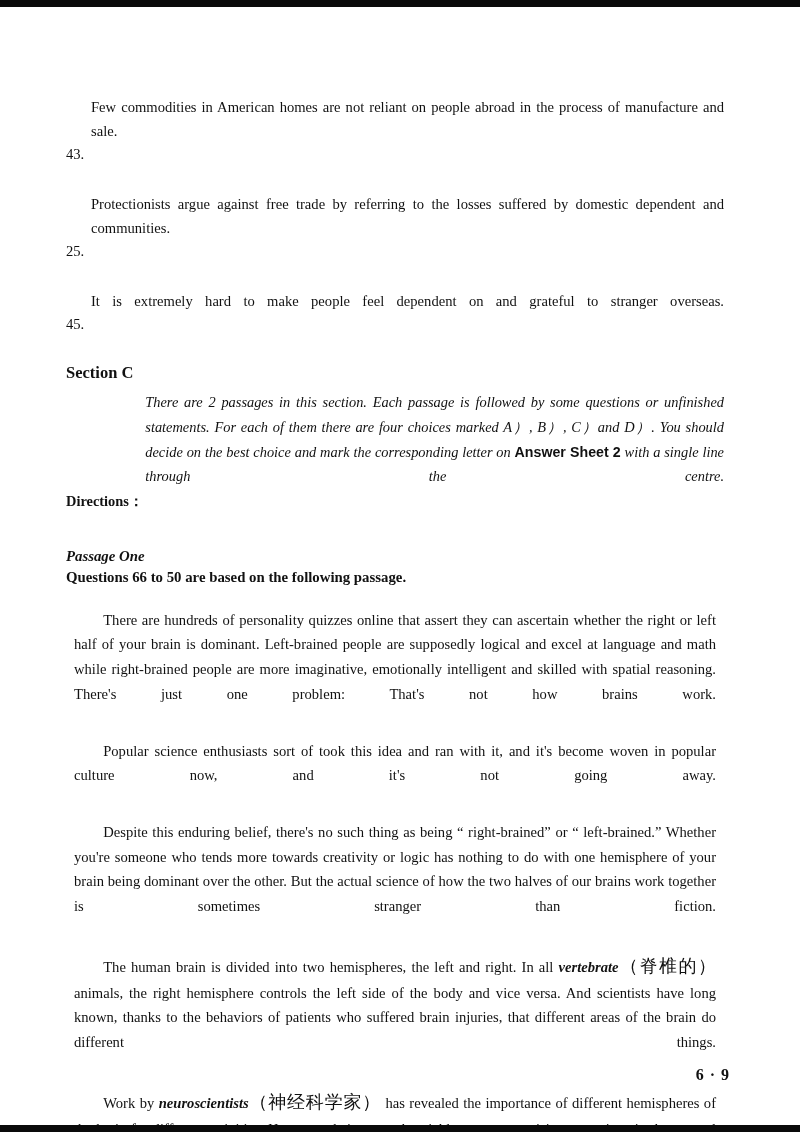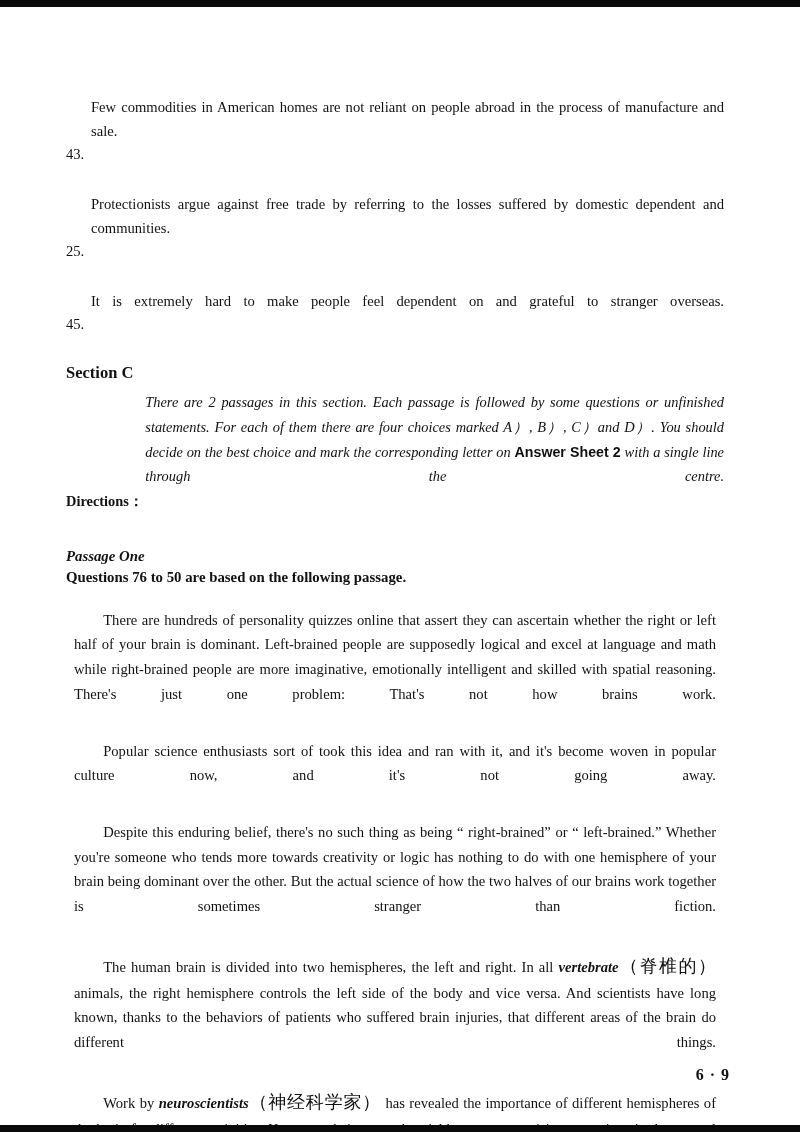--- a/index.html
+++ b/index.html
@@ -175,21 +175,21 @@
     </div>
 
     <div class="section-heading">Section C</div>
 
     <div class="directions">
       <span class="directions-label">Directions：</span>
       <span class="directions-body"><span>There are 2 passages in this section. Each passage is followed by some questions or unfinished statements. For each of them there are four choices marked A）, B）, C）and D）. You should decide on the best choice and mark the corresponding letter on </span><span class="answer-sheet">Answer Sheet 2</span><span> with a single line through the centre.</span></span>
     </div>
 
     <div class="passage-title">Passage One</div>
-    <div class="passage-questions">Questions 76 to 50 are based on the following passage.</div>
+    <div class="passage-questions">Questions 66 to 50 are based on the following passage.</div>
 
     <p class="para">There are hundreds of personality quizzes online that assert they can ascertain whether the right or left half of your brain is dominant. Left-brained people are supposedly logical and excel at language and math while right-brained people are more imaginative, emotionally intelligent and skilled with spatial reasoning. There's just one problem: That's not how brains work.</p>
 
     <p class="para">Popular science enthusiasts sort of took this idea and ran with it, and it's become woven in popular culture now, and it's not going away.</p>
 
     <p class="para">Despite this enduring belief, there's no such thing as being “ right-brained” or “ left-brained.” Whether you're someone who tends more towards creativity or logic has nothing to do with one hemisphere of your brain being dominant over the other. But the actual science of how the two halves of our brains work together is sometimes stranger than fiction.</p>
 
     <p class="para"><span>The human brain is divided into two hemispheres, the left and right. In all </span><i>vertebrate</i><span class="cjk">（脊椎的）</span><span> animals, the right hemisphere controls the left side of the body and vice versa. And scientists have long known, thanks to the behaviors of patients who suffered brain injuries, that different areas of the brain do different things.</span></p>
 
 

